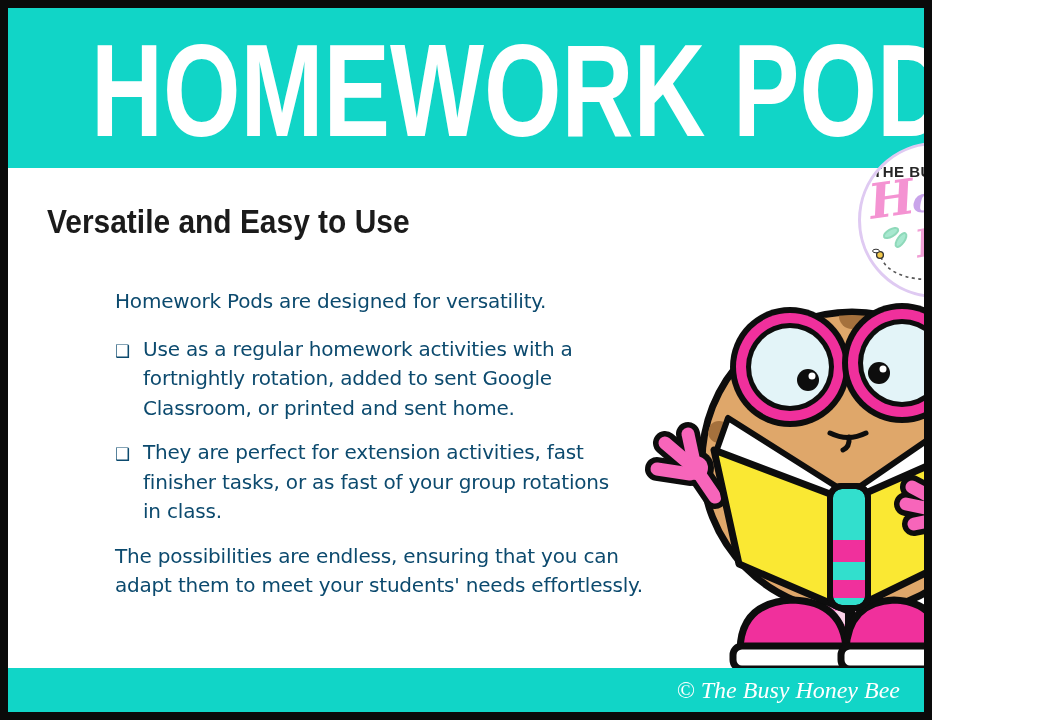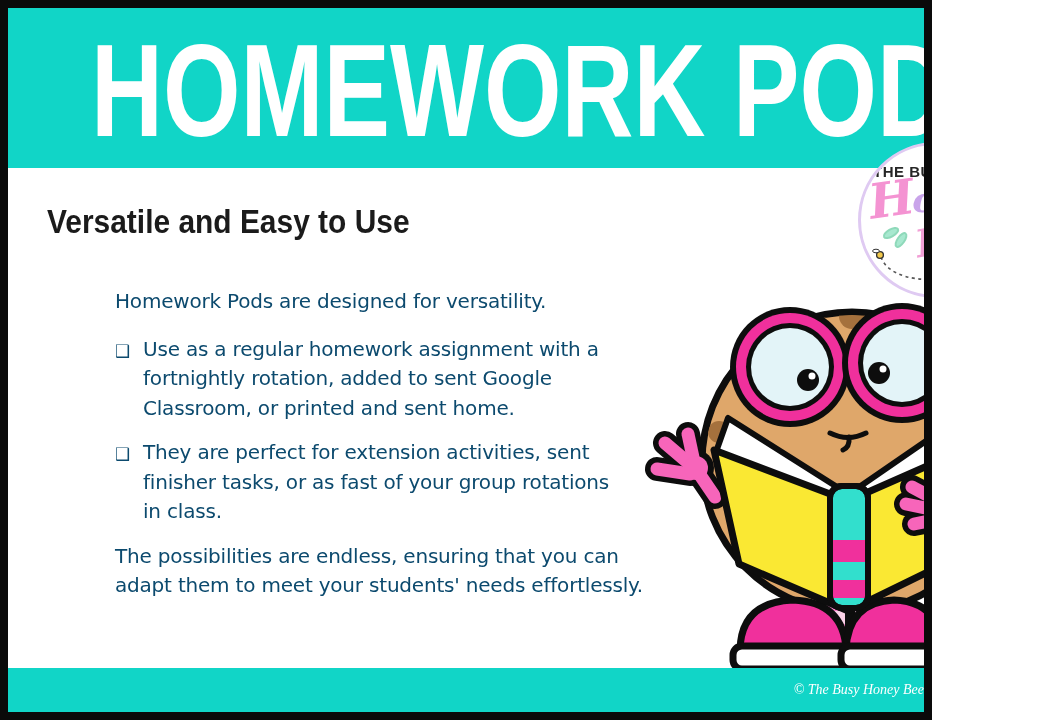--- a/index.html
+++ b/index.html
@@ -34,22 +34,22 @@
         font-family:"DejaVu Sans",sans-serif;font-size:20px;line-height:29.5px;letter-spacing:-.2px;}
   .copy .line{display:block;white-space:nowrap;}
   .para{margin:0 0 18px 0;}
   .bullet{display:flex;margin:0 0 15px 0;}
   .bullet .glyph{width:28px;flex:0 0 28px;font-size:17px;padding-top:2px;}
   .outro{margin:0;}
 
   
   .mascot{position:absolute;left:640px;top:295px;width:380px;height:378px;z-index:2;}
   .band-bottom{position:absolute;left:8px;right:8px;top:668px;height:44px;background:#11d5c7;z-index:5;}
-  .copyright{position:absolute;right:0;top:0;height:44px;line-height:44px;
-             color:#ffffff;font-family:"Liberation Serif",serif;font-style:italic;font-size:14px;}
+  .copyright{position:absolute;right:0;top:0;height:44px;line-height:44px;padding-right:24px;
+             color:#ffffff;font-family:"Liberation Serif",serif;font-style:italic;font-size:24px;}
 </style>
 </head>
 <body>
 
 <div class="page">
 
   <div class="band-top"></div>
 
   <svg class="title-svg" viewBox="0 0 1024 140">
     <text x="512" y="116" text-anchor="middle" textLength="858" lengthAdjust="spacingAndGlyphs" font-family="Liberation Sans, sans-serif" font-size="132" font-weight="bold" fill="#ffffff">HOMEWORK POD</text>
@@ -87,29 +87,29 @@
 
   <div class="heading">Versatile and Easy to Use</div>
 
   <div class="copy">
     <p class="para">
       <span class="line">Homework Pods are designed for versatility.</span>
     </p>
     <div class="bullet">
       <span class="glyph">❑</span>
       <span>
-        <span class="line">Use as a regular homework assignment with a</span>
+        <span class="line">Use as a regular homework activities with a</span>
         <span class="line">fortnightly rotation, added to sent Google</span>
         <span class="line">Classroom, or printed and sent home.</span>
       </span>
     </div>
     <div class="bullet">
       <span class="glyph">❑</span>
       <span>
-        <span class="line">They are perfect for extension activities, sent</span>
+        <span class="line">They are perfect for extension activities, fast</span>
         <span class="line">finisher tasks, or as fast of your group rotations</span>
         <span class="line">in class.</span>
       </span>
     </div>
     <p class="outro">
       <span class="line">The possibilities are endless, ensuring that you can</span>
       <span class="line">adapt them to meet your students' needs effortlessly.</span>
     </p>
   </div>
 

